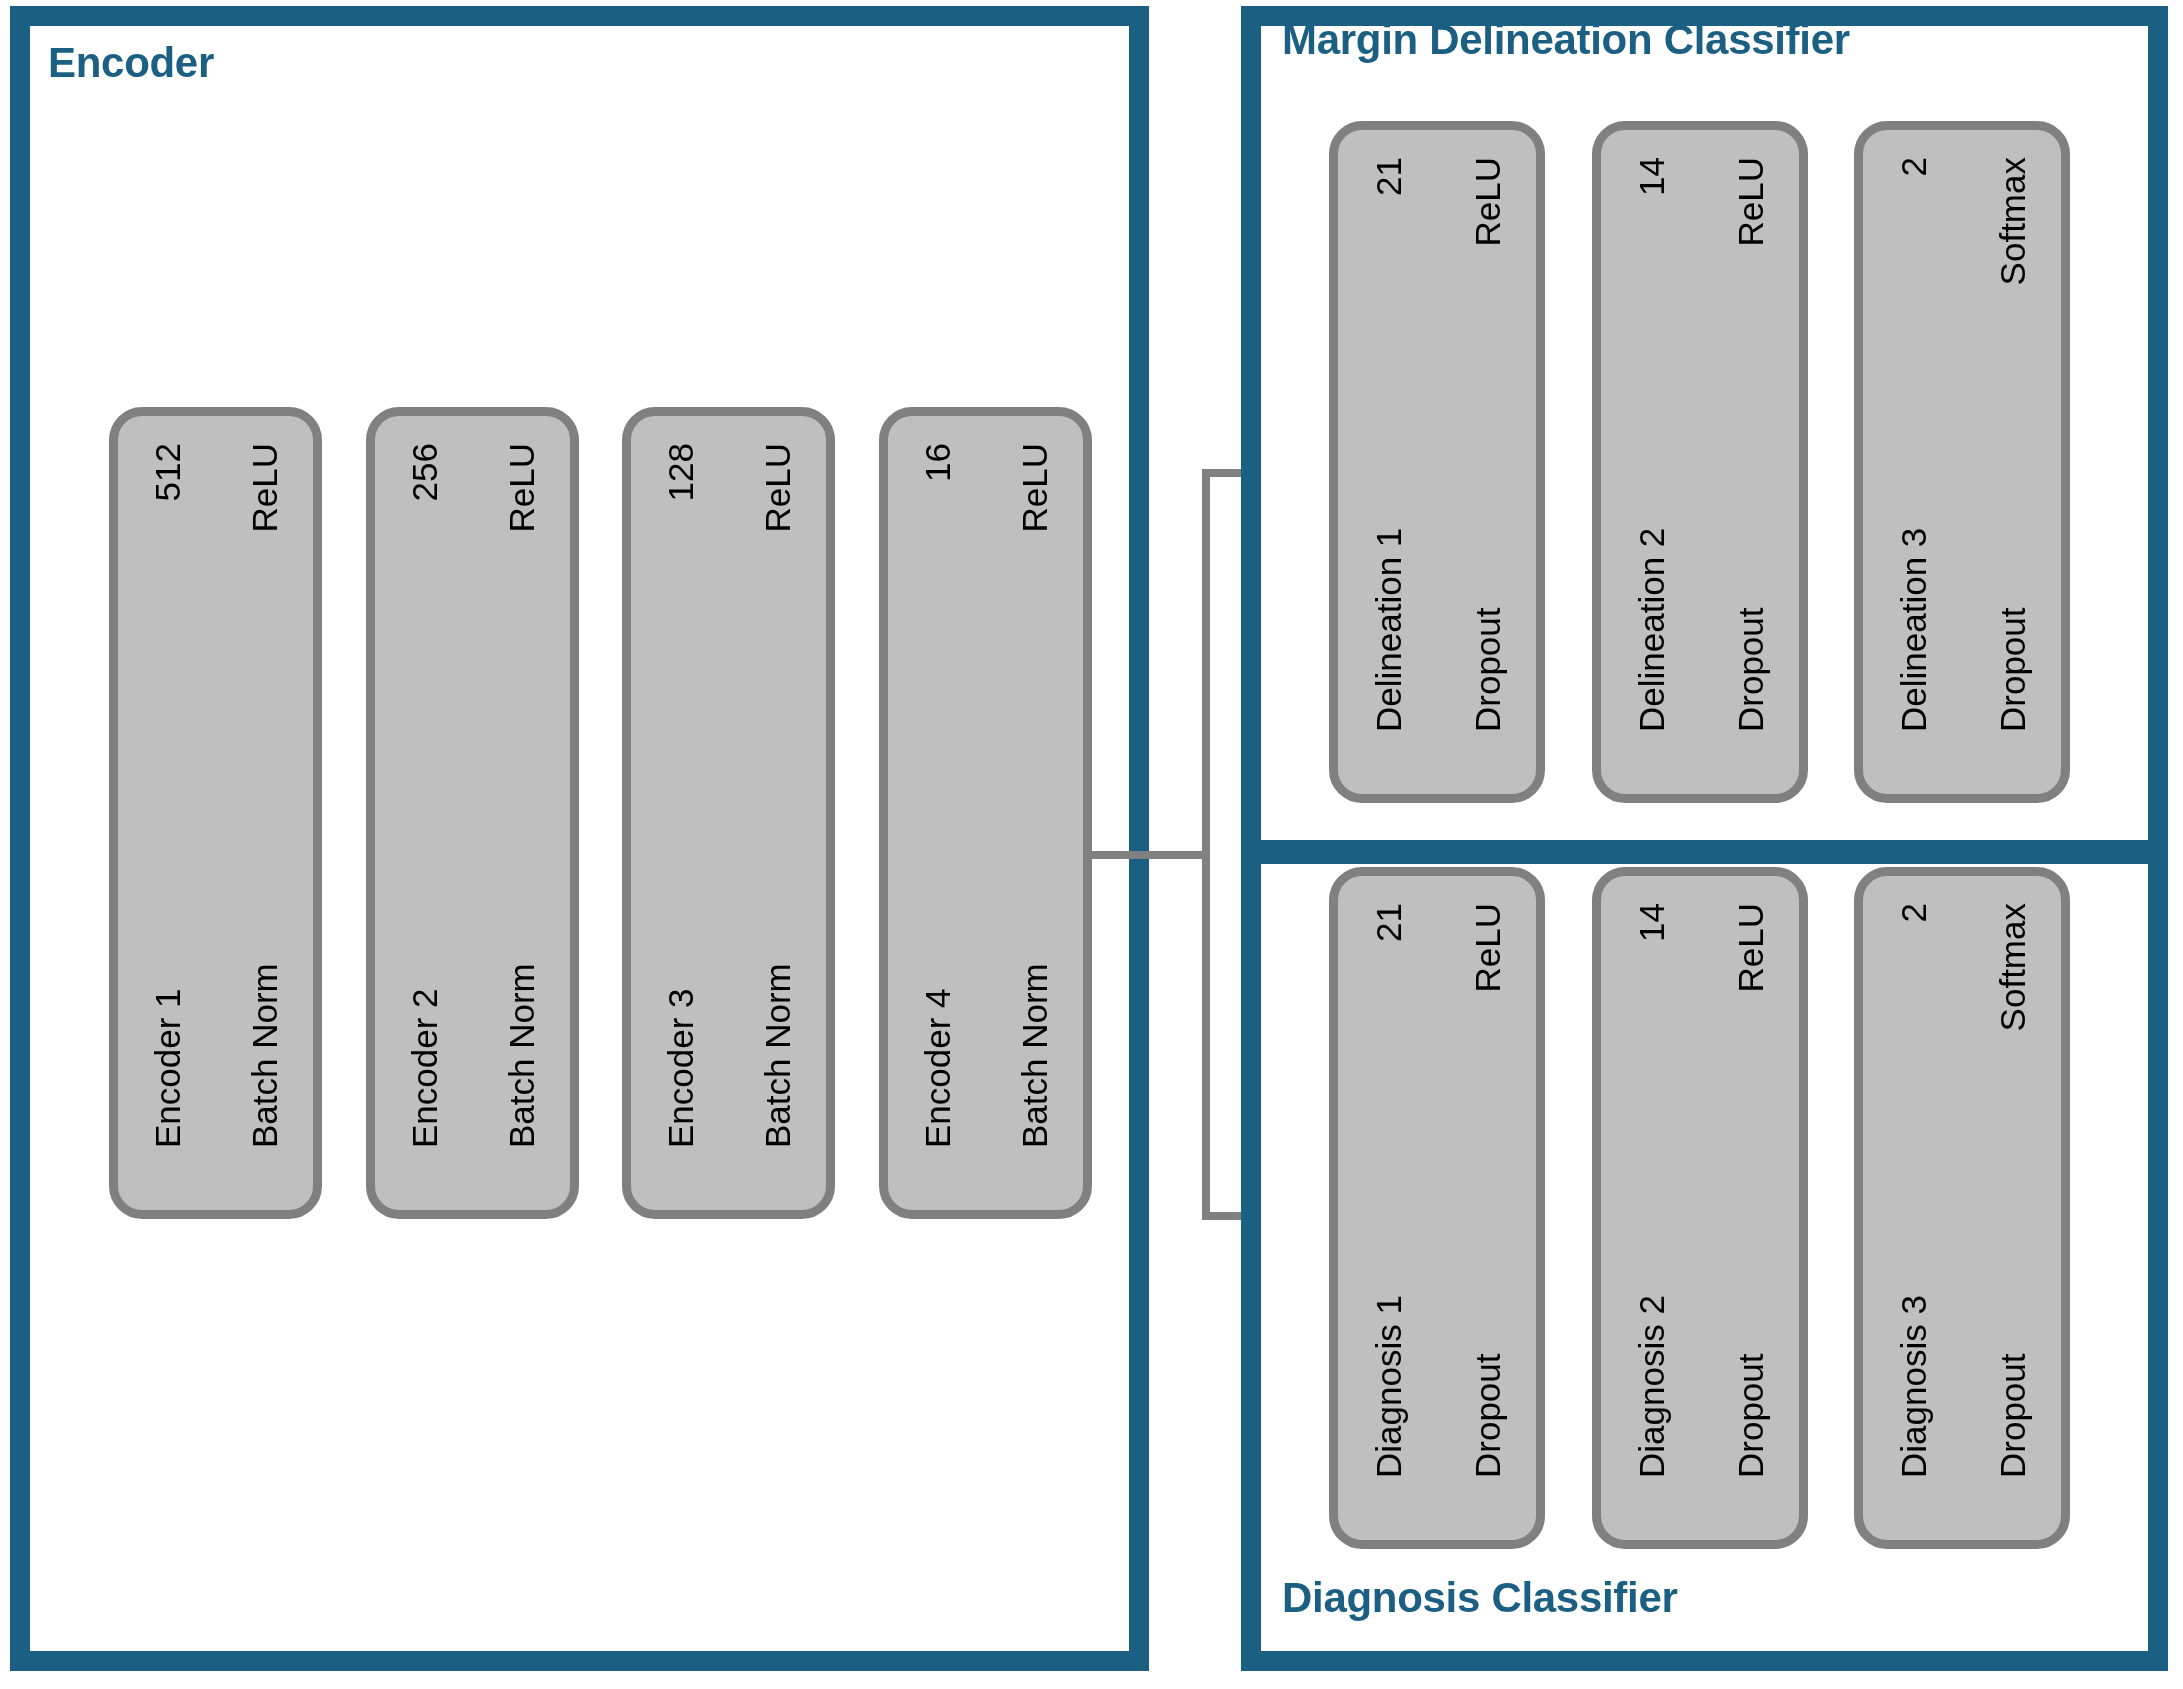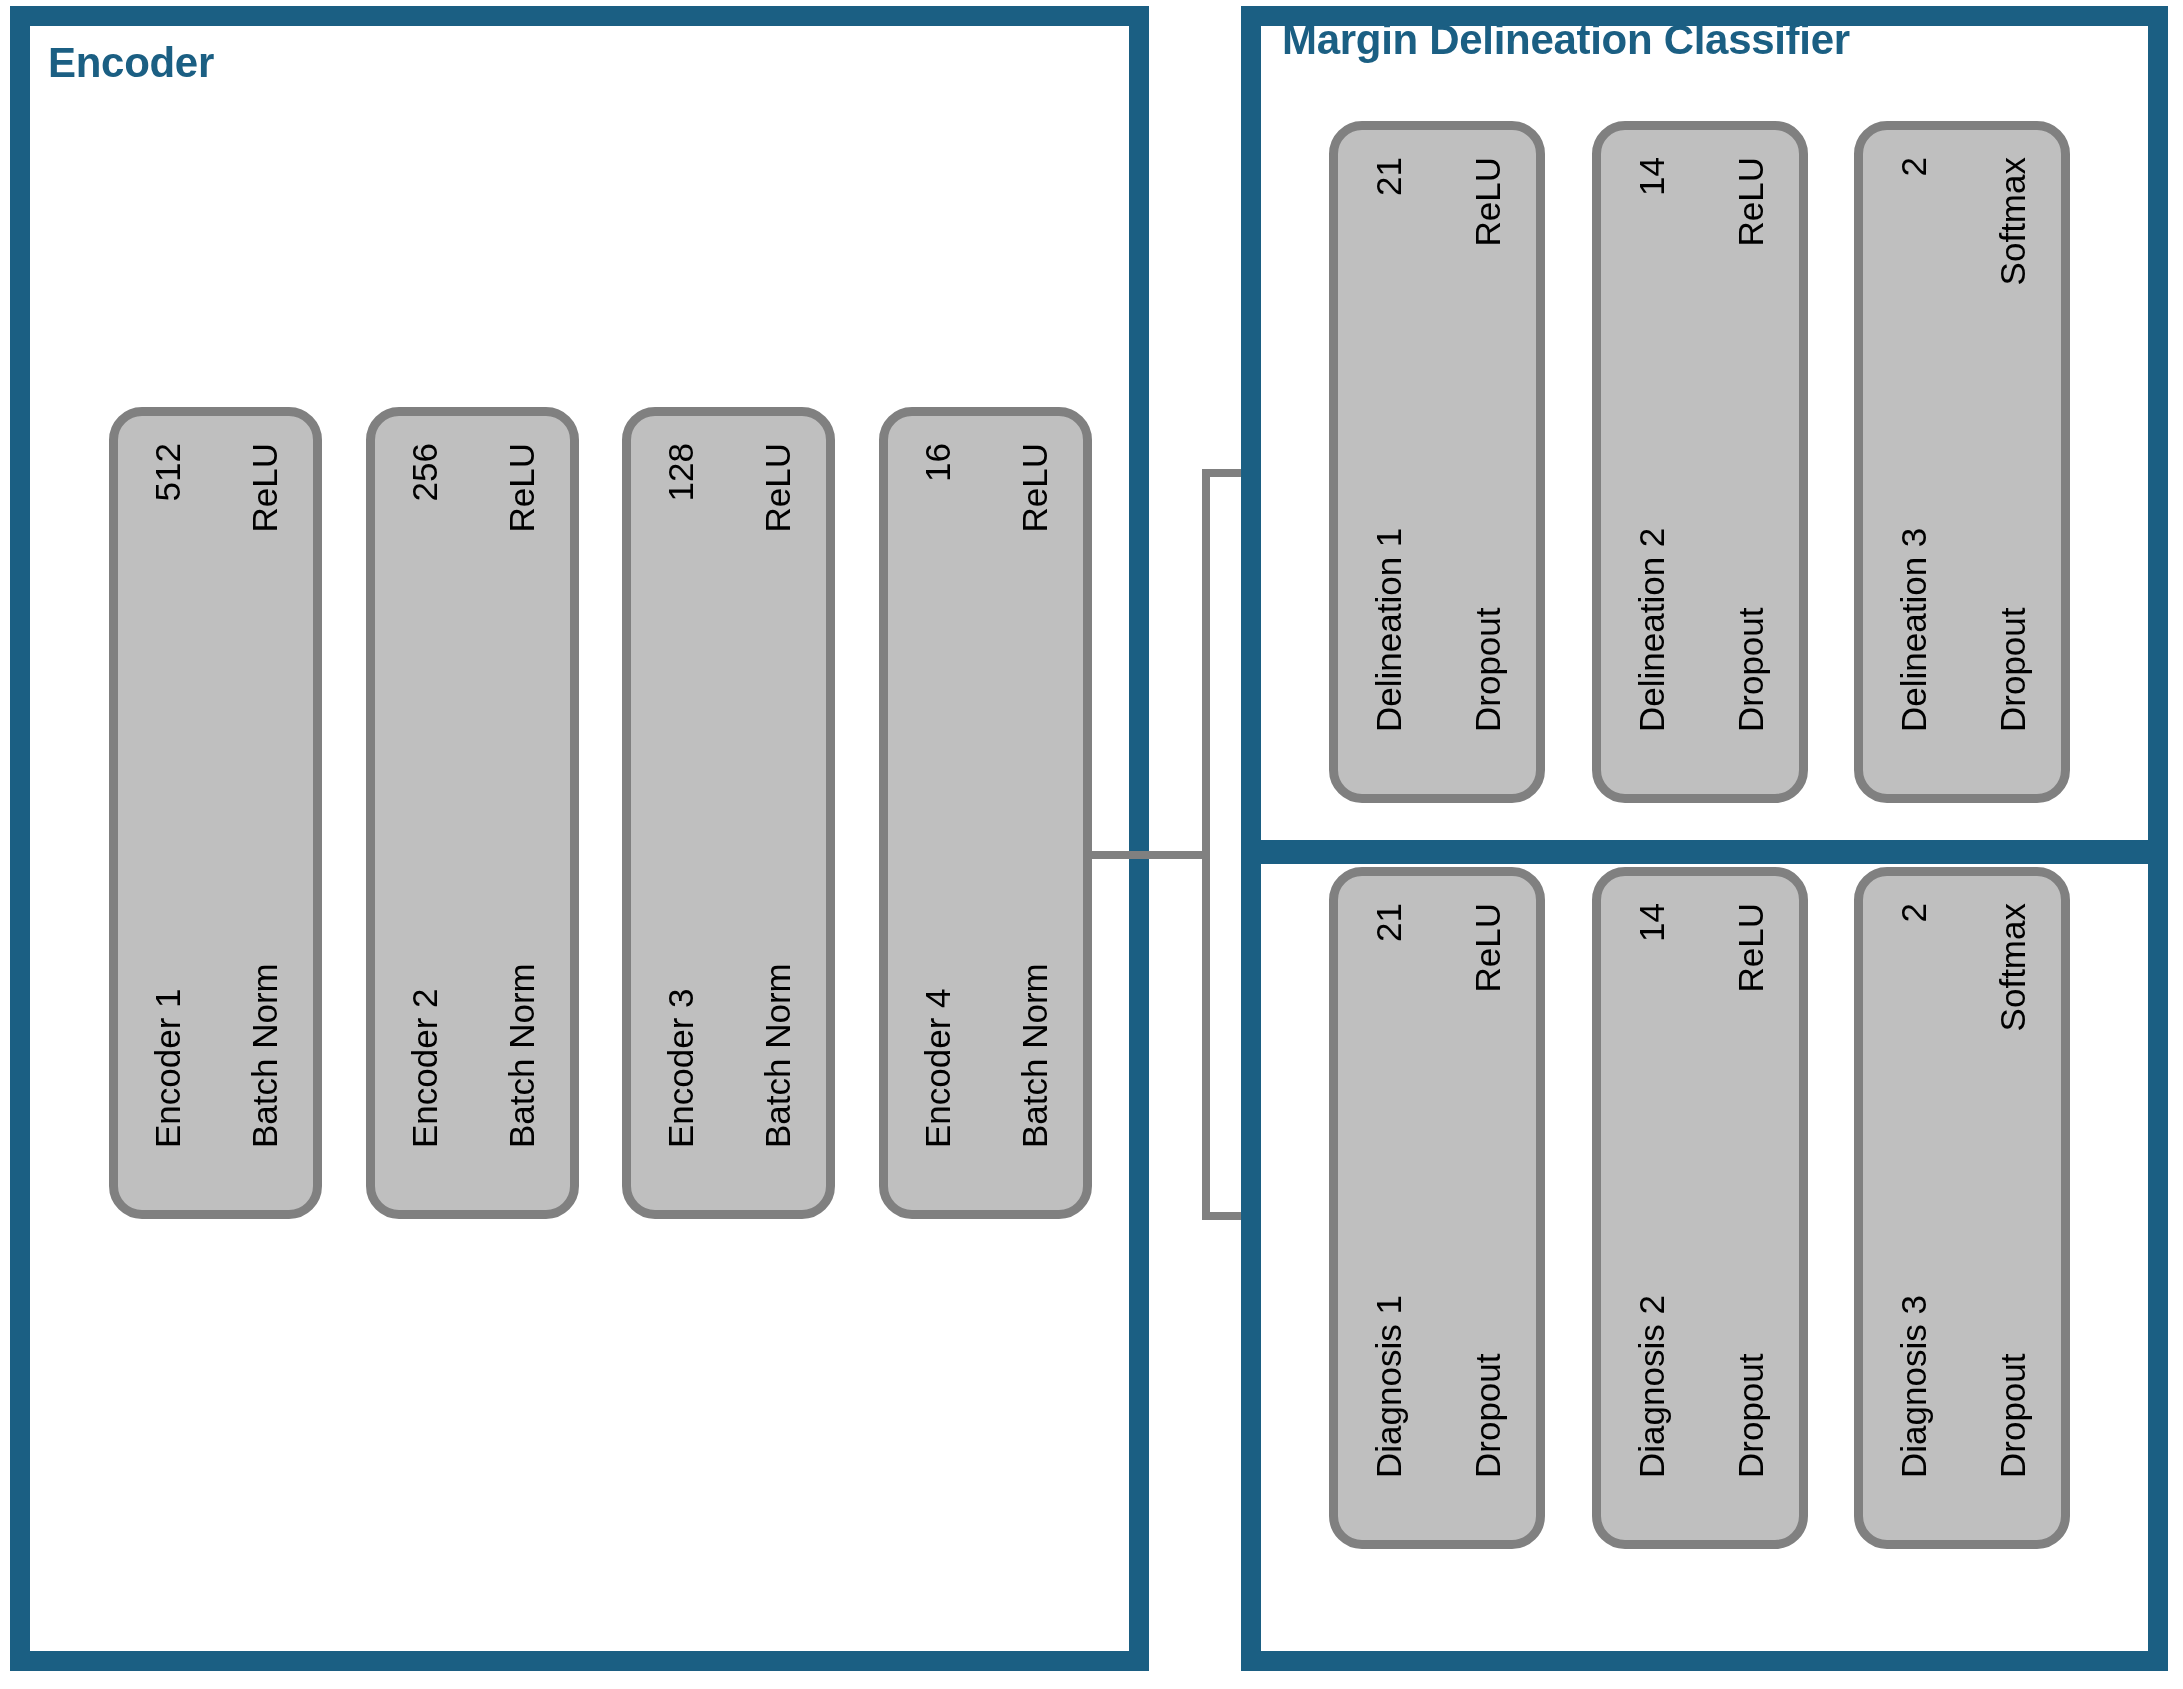--- a/index.html
+++ b/index.html
@@ -262,20 +262,21 @@
         <span class="vtext bottom">Delineation 3</span>
       </div>
       <div class="col col-right">
         <span class="vtext top">Softmax</span>
         <span class="vtext bottom">Dropout</span>
       </div>
     </div>
   </div>
 
   <div class="group-box" id="diagnosis-group"></div>
+  <div class="group-title" id="diagnosis-title">Diagnosis Classifier</div>
 
   <div class="layer-block dia-block" id="dia-0">
     <div class="layer-inner">
       <div class="col col-left">
         <span class="vtext top">21</span>
         <span class="vtext bottom">Diagnosis 1</span>
       </div>
       <div class="col col-right">
         <span class="vtext top">ReLU</span>
         <span class="vtext bottom">Dropout</span>

